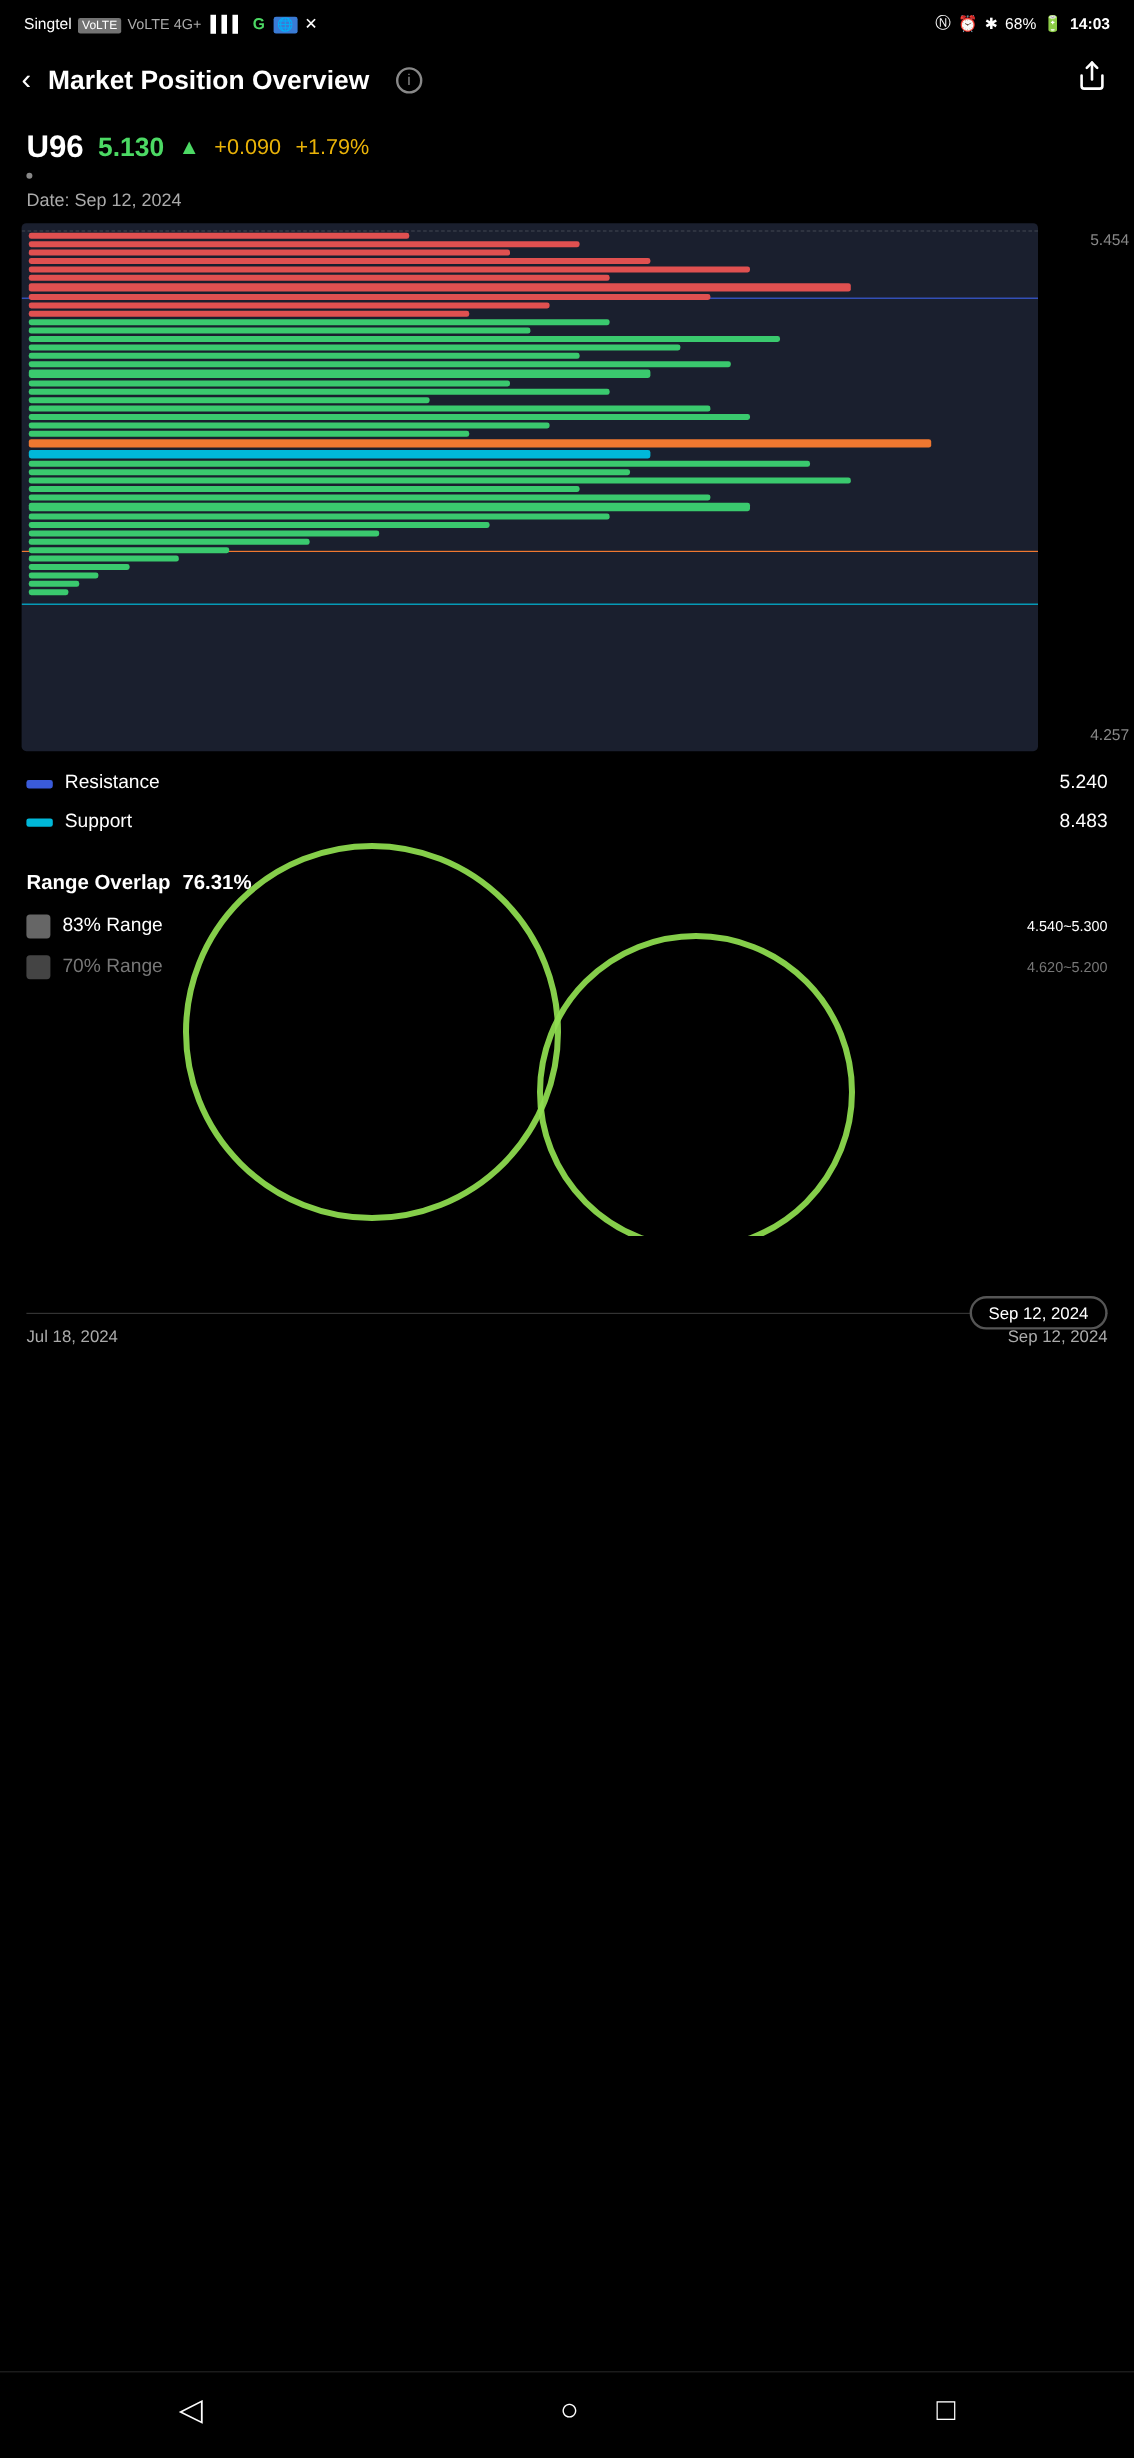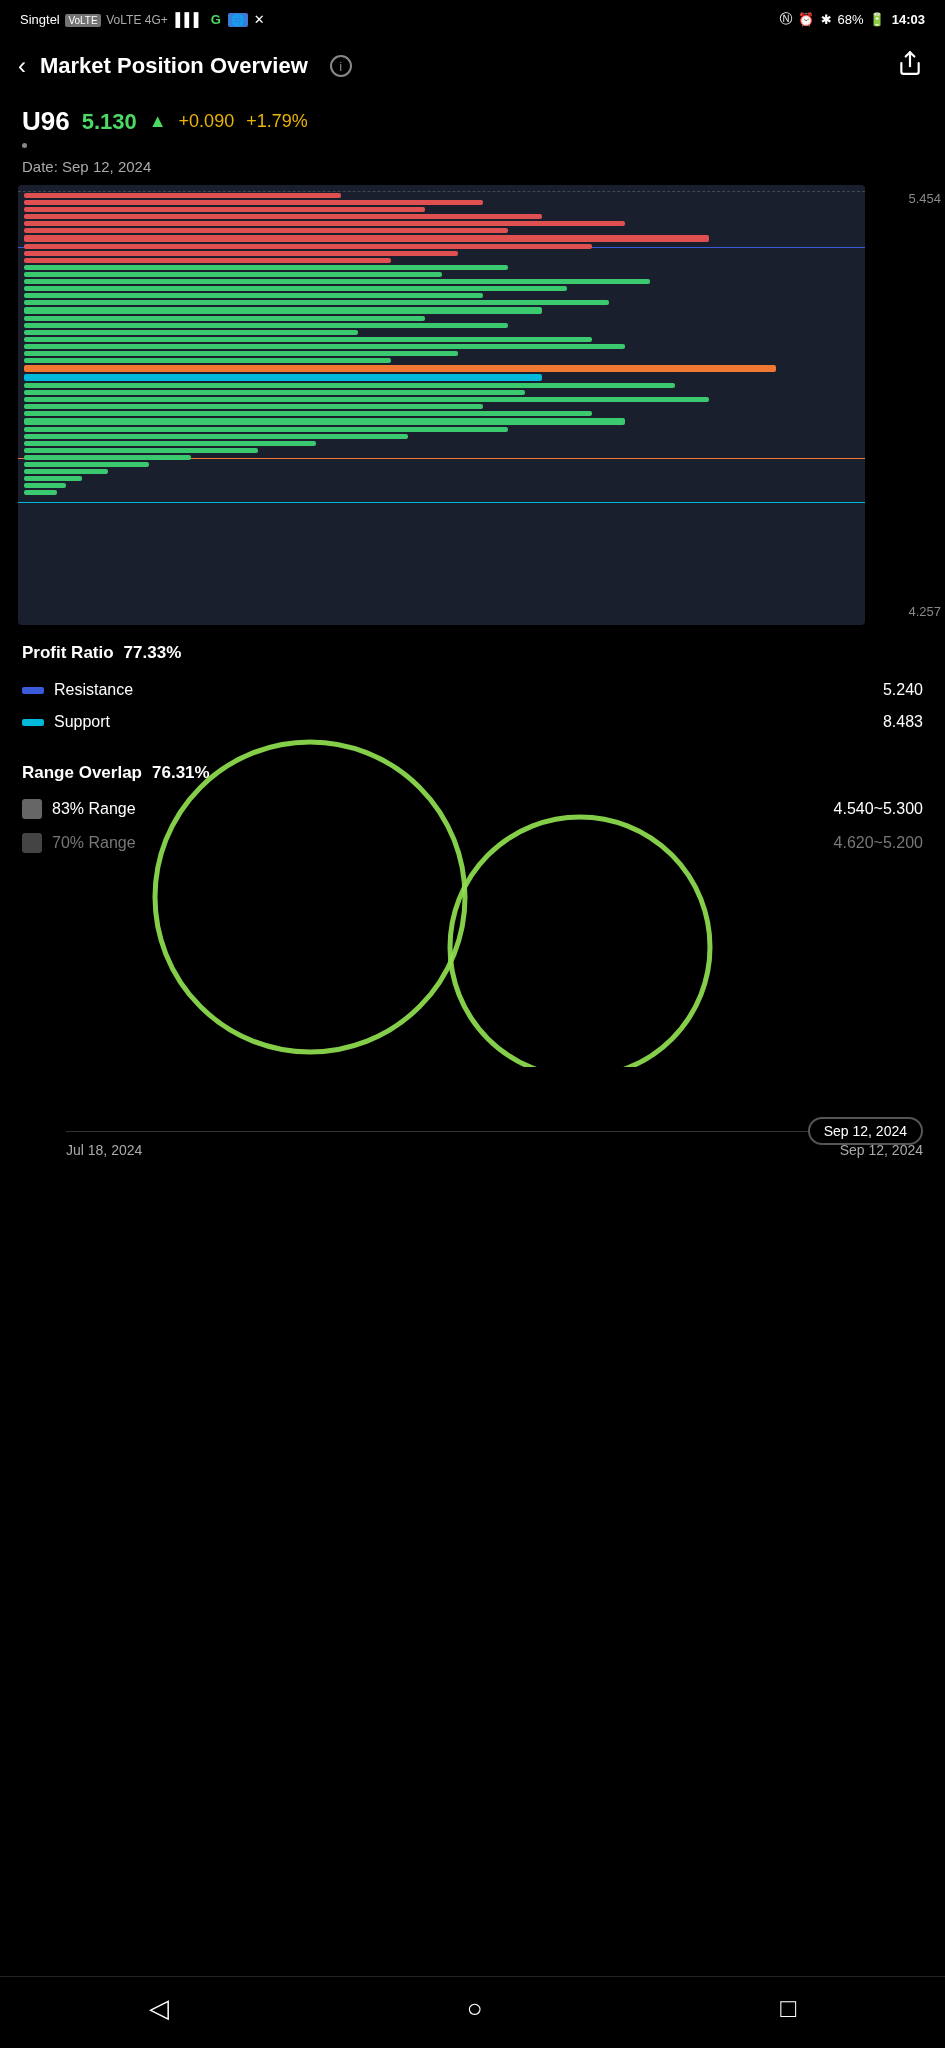--- a/index.html
+++ b/index.html
@@ -127,21 +127,21 @@
       margin-bottom: 14px;
     }
     .range-left { display: flex; align-items: center; gap: 10px; }
     .range-square {
       width: 20px; height: 20px; border-radius: 3px;
     }
     .range-square-dark { background: #666; }
     .range-square-dimmer { background: #444; }
     .range-name { font-size: 16px; color: #fff; }
     .range-name-dim { color: #777; }
-    .range-val { font-size: 16px; color: #fff; text-align: center; }
+    .range-val { font-size: 12px; color: #fff; text-align: center; }
     .range-val-dim { color: #777; }
 
     
     .venn-container {
       position: relative;
       margin: 10px 22px 0 22px;
       height: 220px;
       pointer-events: none;
     }
     .venn-svg {
@@ -150,21 +150,20 @@
       left: -22px;
       width: 945px;
       height: 380px;
     }
 
     
     .date-range-section {
       padding: 14px 22px;
       position: relative;
       margin-top: 30px;
-      margin-left: 44px;
     }
     .date-range-bar {
       position: relative;
       height: 1px;
       background: #333;
       margin-bottom: 10px;
     }
     .date-pill {
       position: absolute;
       right: 0;
@@ -315,24 +314,20 @@
 
   </div>
 
   <div style="position:absolute;right:4px;top:0;height:100%;display:flex;flex-direction:column;justify-content:space-between;padding:6px 0;margin-left:40px;">
     <span style="font-size:13px;color:#888;">5.454</span>
     <span style="font-size:13px;color:#888;">4.257</span>
   </div>
 </div>
 
 <div class="stats-section">
-  <div class="profit-ratio-row">
-    <span class="profit-label">Profit Ratio</span>
-    <span class="profit-value">77.33%</span>
-  </div>
 
   <div class="legend-row">
     <div class="legend-left">
       <div class="legend-dot legend-dot-blue"></div>
       <span class="legend-name">Resistance</span>
     </div>
     <span class="legend-value">5.240</span>
   </div>
 
 

